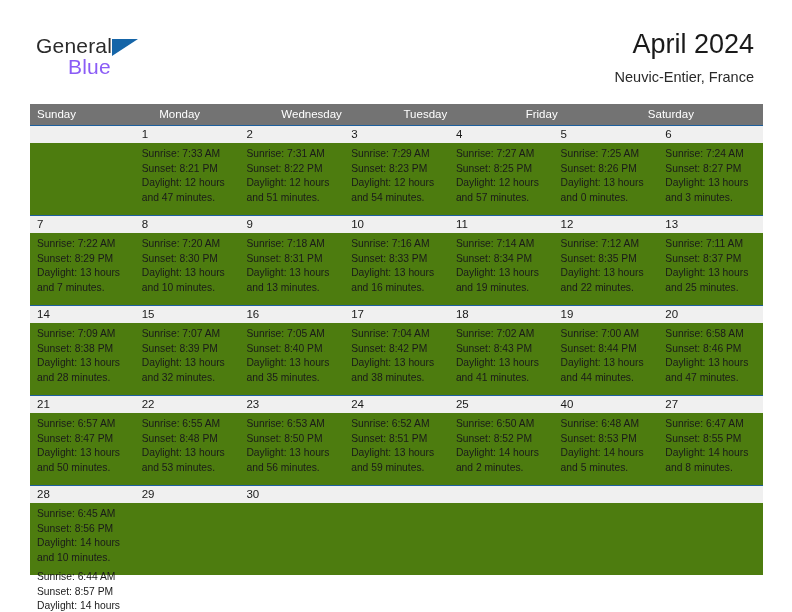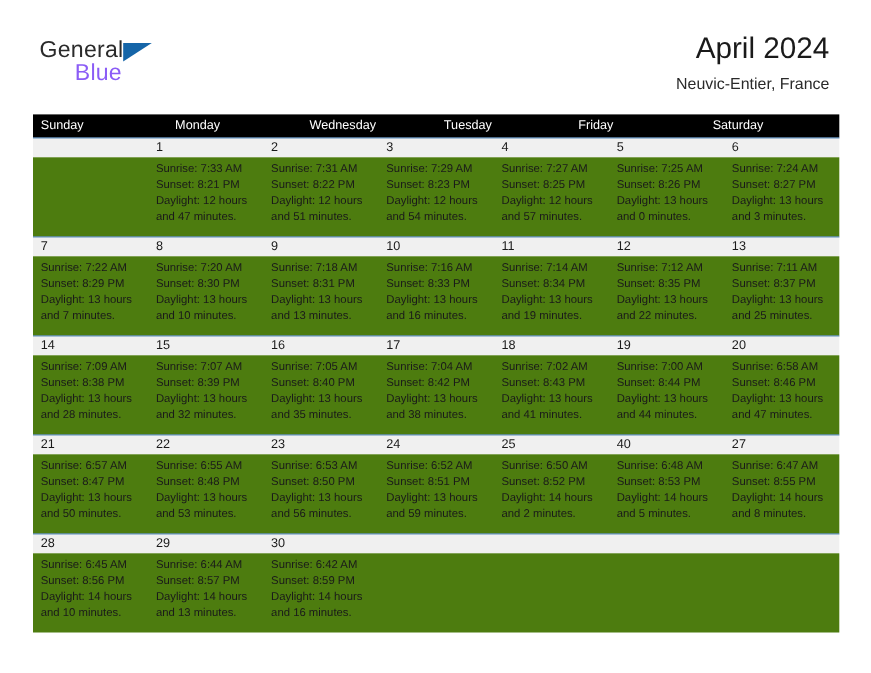--- a/index.html
+++ b/index.html
@@ -87,21 +87,21 @@
 
   
   .cal {
     position: absolute;
     left: 30px;
     top: 104px;
     width: 733px;
   }
   .weekdays {
     display: flex;
-    background: #000000;
+    background: #737373;
     height: 21px;
   }
   .weekday {
     flex: 1 1 0;
     color: #ffffff;
     font-size: 11.5px;
     line-height: 21px;
     padding-left: 7px;
     box-sizing: border-box;
     white-space: nowrap;
@@ -120,20 +120,21 @@
     background: #f0f0f0;
     height: 17px;
   }
   .week-body {
     display: flex;
     background: #4d7c0f;
     height: 72px;
   }
   .week-last .week-body {
     height: 72px;
+    flex-direction: column;
   }
   .num-cell {
     flex: 1 1 0;
     box-sizing: border-box;
     padding-left: 7px;
     font-size: 11.5px;
     line-height: 17px;
     color: #1a1a1a;
   }
   .day-cell {

